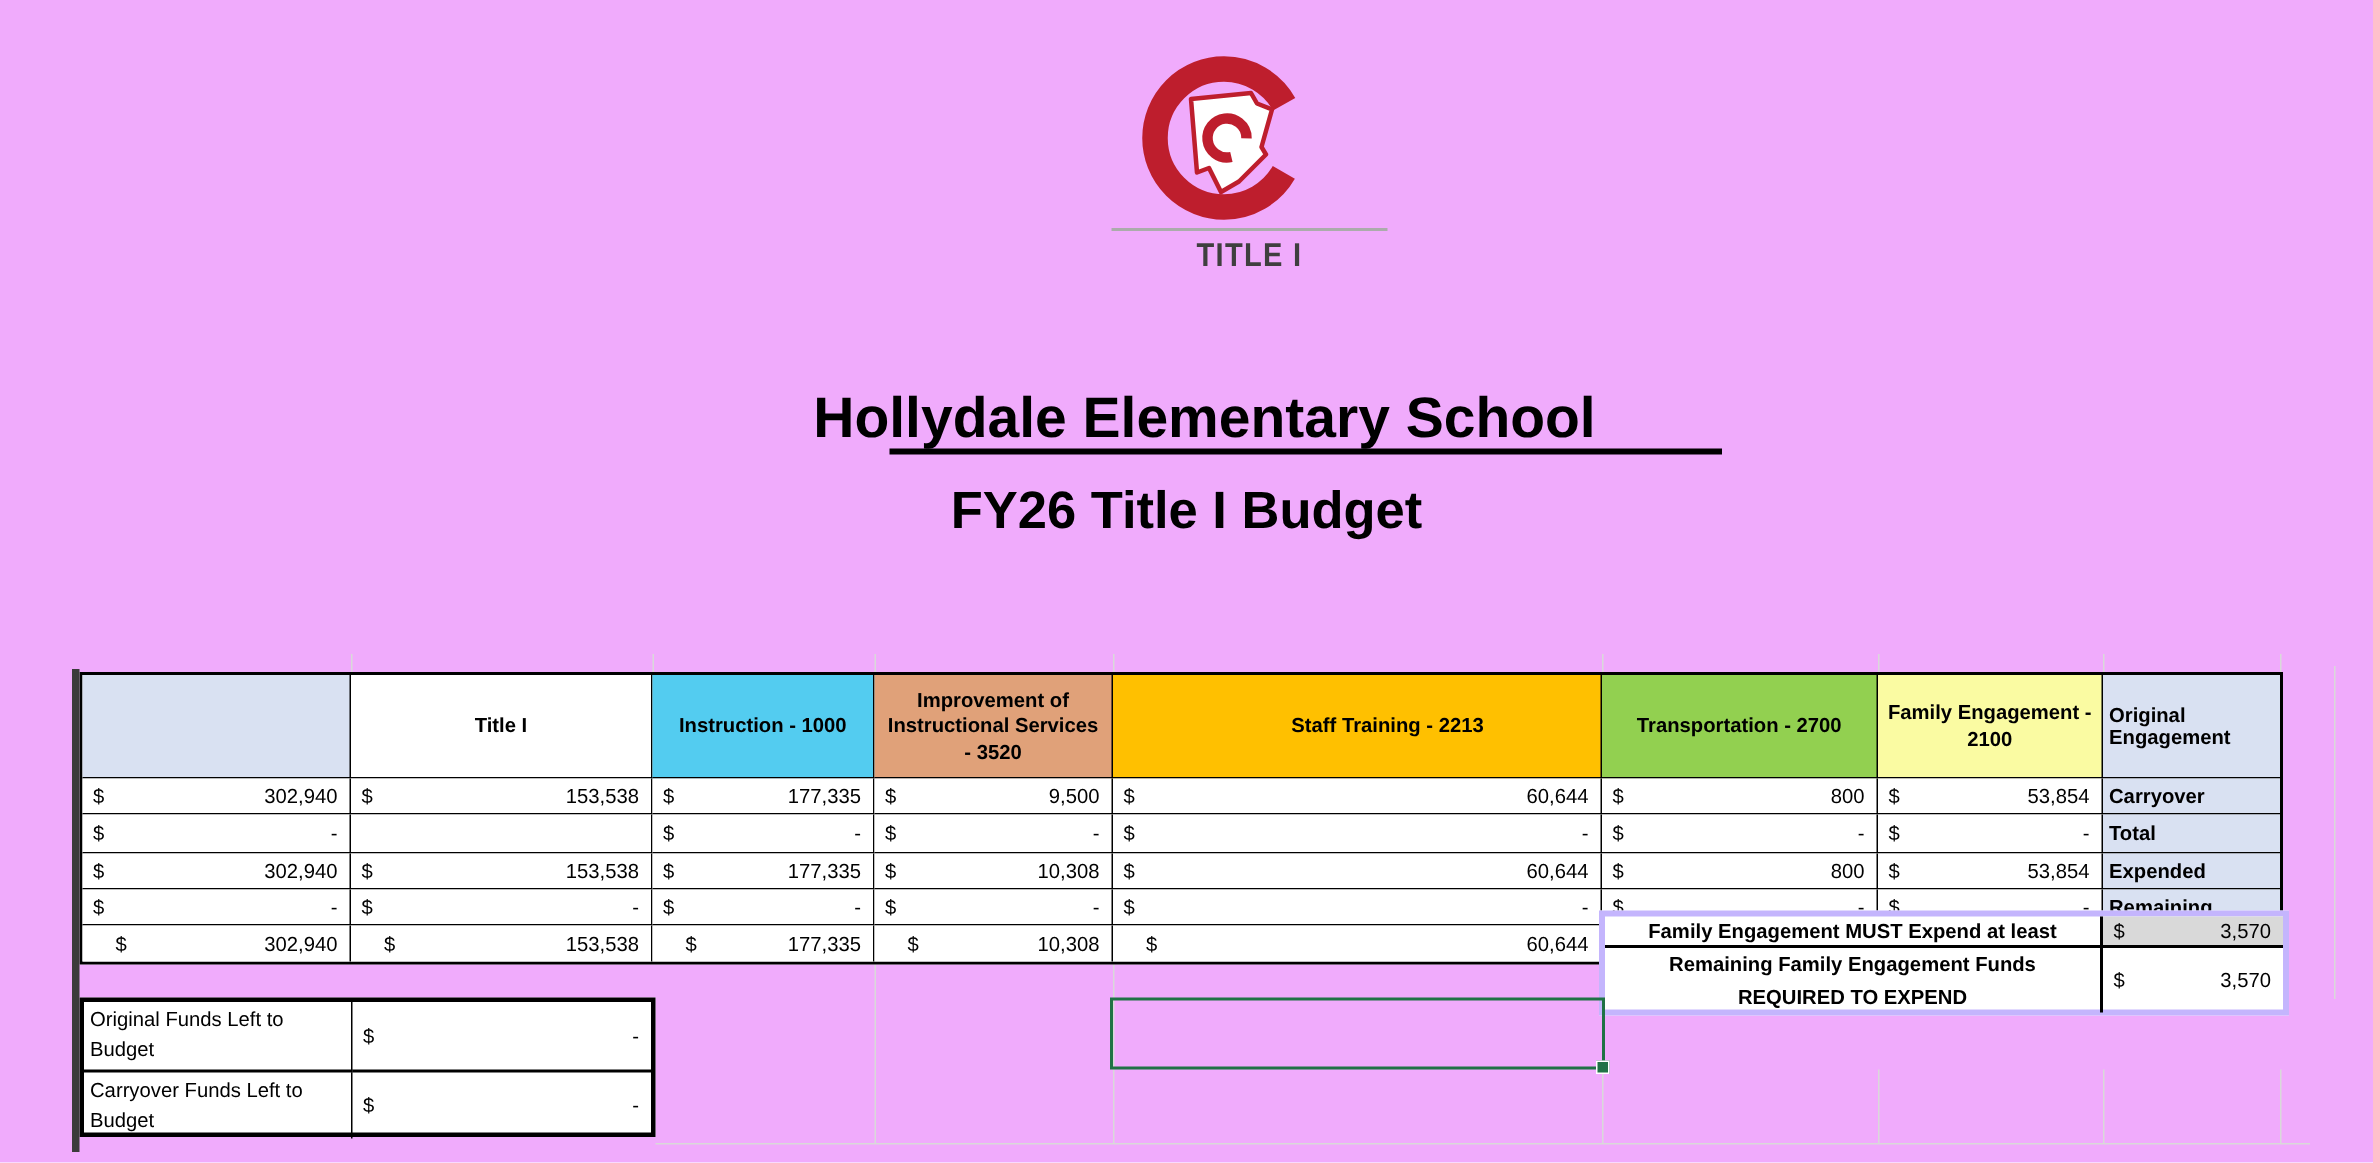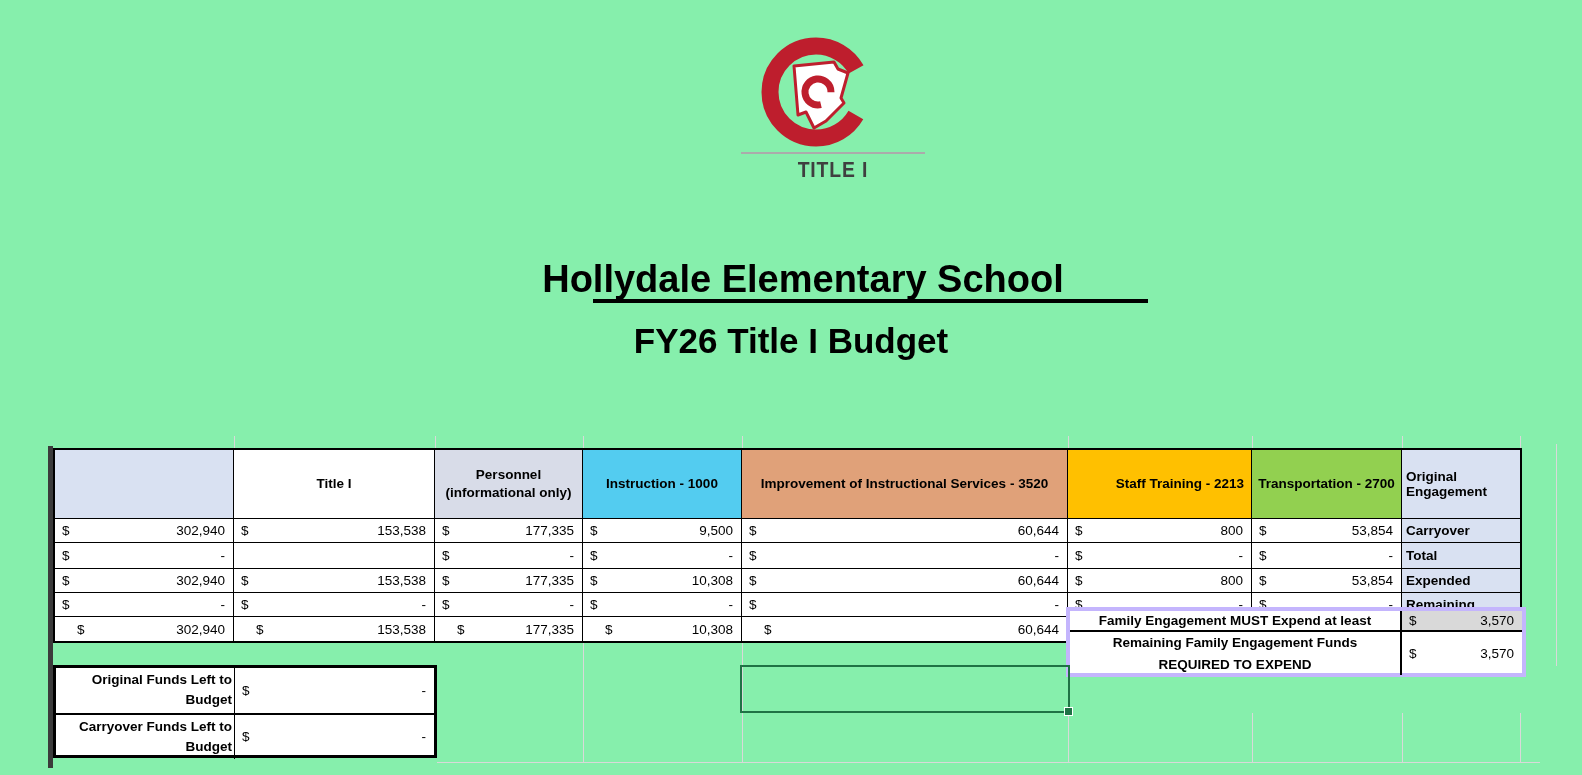--- a/index.html
+++ b/index.html
@@ -1,16 +1,16 @@
 <!DOCTYPE html>
 <html><head>
 <meta charset="utf-8">
 <style>
   html,body{margin:0;padding:0;background:#fff;}
-  .canvas{position:relative;width:1582px;height:775px;background:#86efac;
+  .canvas{position:relative;width:1582px;height:775px;background:#f0abfc;
           font-family:"Liberation Sans",sans-serif;color:#000;overflow:hidden;}
 
   
   .logo-svg{position:absolute;left:750px;top:32px;}
   .logo-line{position:absolute;left:741px;top:152px;width:184px;height:2px;background:#ABABAB;}
   .logo-caption{position:absolute;left:733px;top:157px;width:200px;text-align:center;
                 font-size:22px;font-weight:bold;letter-spacing:1px;color:#3F3F3F;
                 transform:scaleX(.88);}
 
   
@@ -61,22 +61,22 @@
   
   .green-cell{position:absolute;left:740px;top:665px;width:330px;height:48px;
               border:2px solid #1F7245;box-sizing:border-box;background:transparent;}
   .green-handle{position:absolute;right:-5px;bottom:-5px;width:7px;height:7px;
                 background:#1F7245;border:1px solid #fff;}
 
   
   .funds-box{position:absolute;left:53px;top:665px;width:384px;height:93px;
              border:3px solid #000;box-sizing:border-box;background:#fff;
              display:grid;grid-template-columns:179px 1fr;grid-template-rows:1fr 1fr;}
-  .fl-label{border-right:1px solid #000;font-weight:bold;font-size:13.5px;line-height:1.5;
-            display:flex;align-items:center;padding:2px 2px 2px 4px;text-align:right;}
+  .fl-label{border-right:1px solid #000;font-weight:normal;font-size:13.5px;line-height:1.5;
+            display:flex;align-items:center;padding:2px 2px 2px 4px;}
   .fl-value{font-size:13.5px;}
   .fl-top{border-bottom:2px solid #000;}
 </style>
 </head>
 <body>
 
 <div class="canvas">
 
   <svg class="logo-svg" width="132" height="124" viewBox="0 0 132 124">
     <circle cx="66" cy="60" r="46" fill="none" stroke="#BE1E2D" stroke-width="17" stroke-dasharray="241 48" stroke-dashoffset="-24"></circle>
@@ -106,25 +106,25 @@
   <div class="gl" style="left:1402px;top:713px;width:1px;height:49px"></div>
   <div class="gl" style="left:1520px;top:713px;width:1px;height:49px"></div>
   <div class="gl" style="left:437px;top:762px;width:1103px;height:1px"></div>
 
   <div class="left-bar"></div>
 
   <div class="table">
 
     <div class="tcell th c-label"></div>
     <div class="tcell th c-title1">Title I</div>
-    <div class="tcell th c-personnel">Personnel (informational only)</div>
     <div class="tcell th c-instruction">Instruction - 1000</div>
     <div class="tcell th c-improvement">Improvement of Instructional Services - 3520</div>
     <div class="tcell th c-staff">Staff Training - 2213</div>
     <div class="tcell th c-transport">Transportation - 2700</div>
+    <div class="tcell th c-family">Family Engagement - 2100</div>
 
     <div class="tcell rl">Original Engagement</div>
     <div class="tcell money">
         <span>$</span>
         <span>302,940</span>
       </div>
     <div class="tcell money">
         <span>$</span>
         <span>153,538</span>
       </div>

